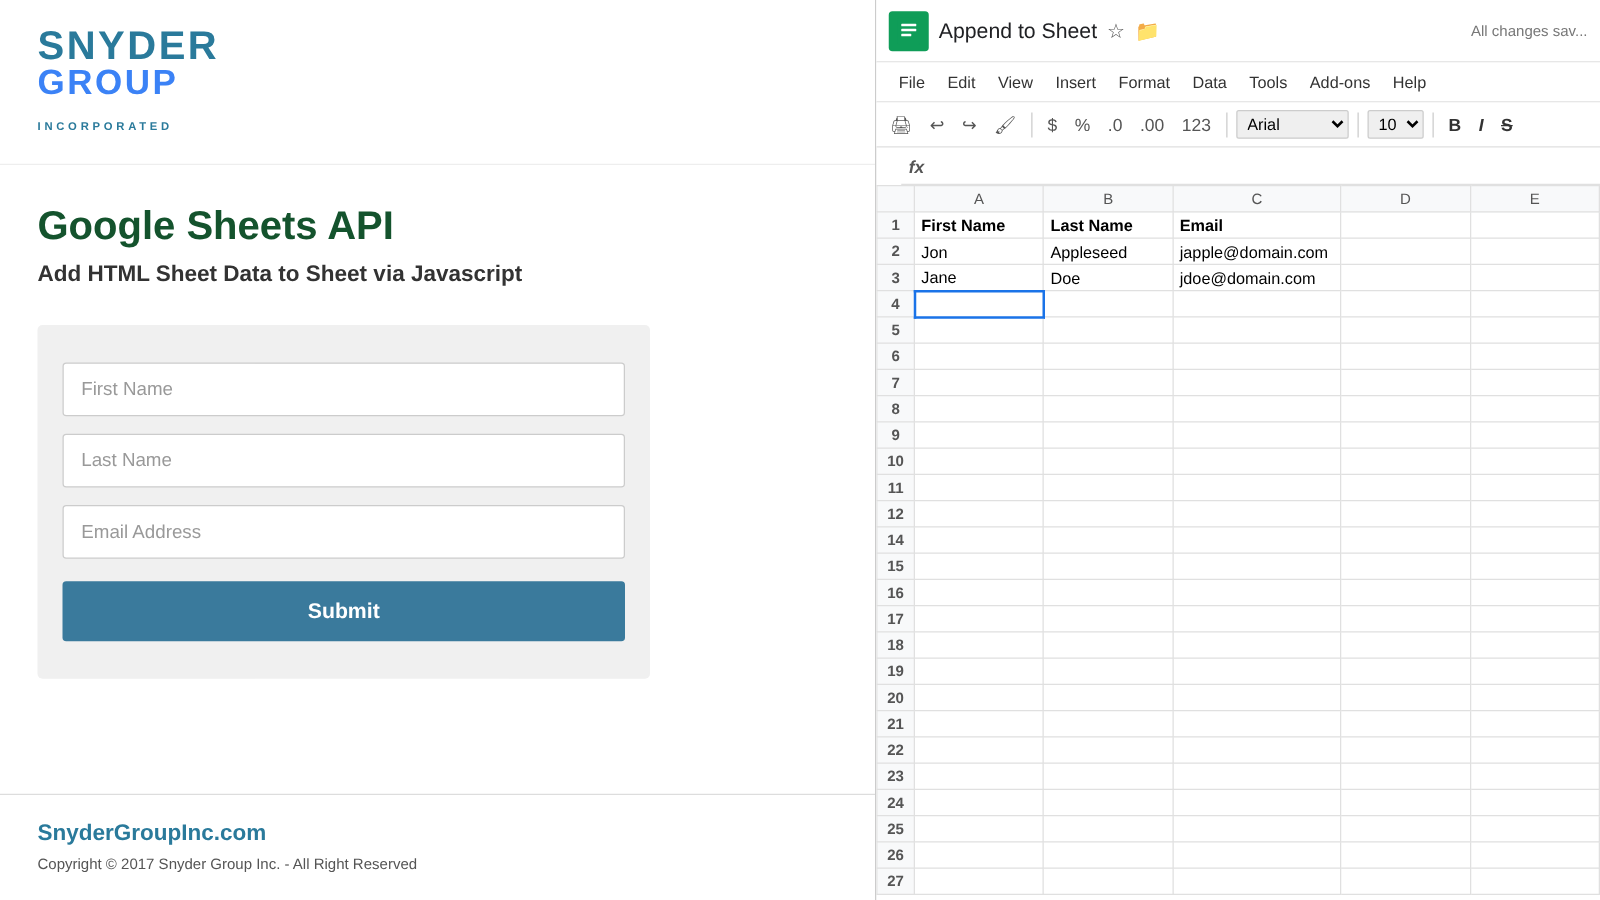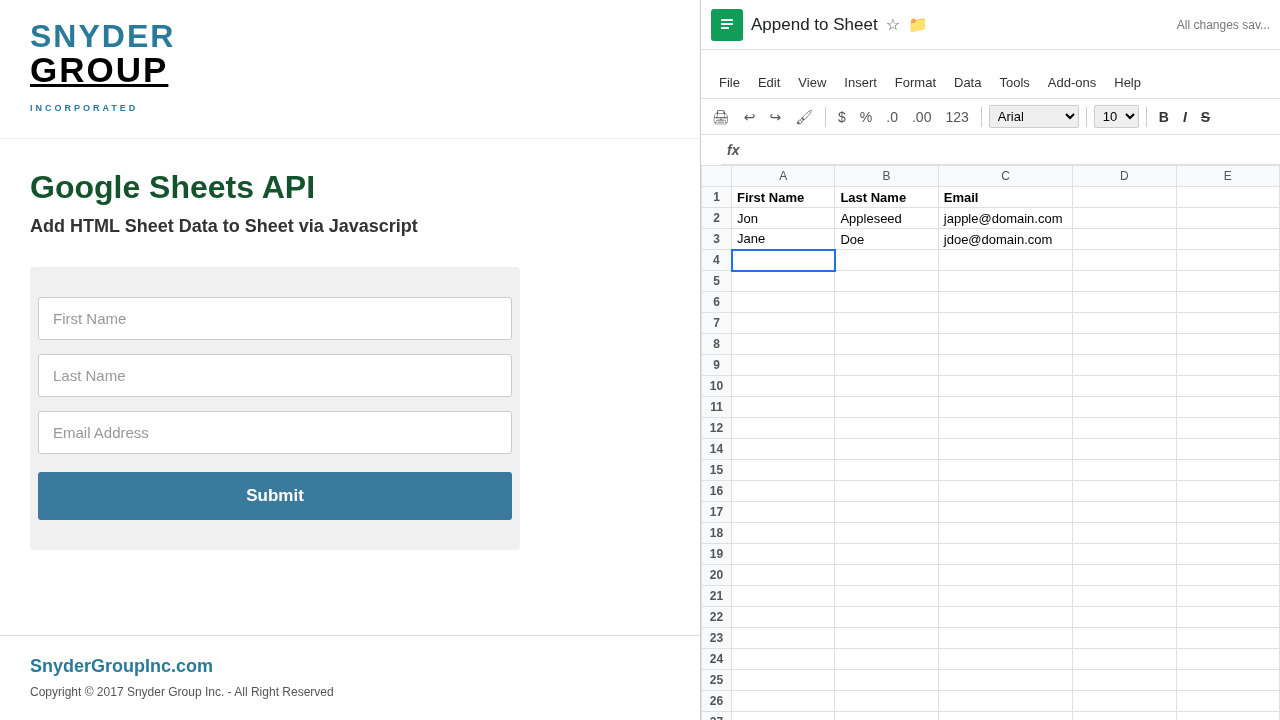--- a/index.html
+++ b/index.html
@@ -59,21 +59,21 @@
       font-size: 18px;
       font-weight: bold;
       color: #333;
       margin-bottom: 30px;
     }
 
     
     #form-card {
       background: #f0f0f0;
       border-radius: 4px;
-      padding: 30px 8px;
+      padding: 30px 20px;
       max-width: 490px;
     }
 
     #form-card input[type="text"],
     #form-card input[type="email"] {
       width: 100%;
       padding: 12px 14px;
       border: 1px solid #ccc;
       border-radius: 3px;
       font-size: 15px;
@@ -183,21 +183,20 @@
 
     
     #sheets-menubar {
       display: flex;
       align-items: center;
       padding: 2px 10px;
       background: #fff;
       border-bottom: 1px solid #e0e0e0;
       gap: 2px;
       height: 32px;
-      margin-top: 17px;
     }
 
     .menu-item {
       padding: 3px 8px;
       font-size: 13px;
       color: #333;
       cursor: pointer;
       border-radius: 3px;
     }
 
@@ -353,21 +352,21 @@
       color: #333;
     }
   </style>
 </head>
 <body>
 
 <div id="left-panel">
   <div id="logo-area">
     <div id="logo-text">
       <span style="font-size:32px; font-weight:900; line-height:1; display:block; color:#2a7a9b; letter-spacing:2px;">Snyder</span>
-      <span style="font-size:35px; font-weight:900; line-height:1; display:block; color:#000000; letter-spacing:2px;text-decoration:underline;">Group</span>
+      <span style="font-size:28px; font-weight:900; line-height:1; display:block; color:#3b82f6; letter-spacing:2px;">Group</span>
       <span id="logo-sub" style="font-size:9px; letter-spacing:3px; color:#2a7a9b; text-transform:uppercase;">INCORPORATED</span>
     </div>
   </div>
 
   <div id="main-content">
     <h1 id="page-title">Google Sheets API</h1>
     <h2 id="page-subtitle" style="font-size:18px; font-weight:bold; color:#333; margin-bottom:30px;">Add HTML Sheet Data to Sheet via Javascript</h2>
 
     <div id="form-card">
       <input type="text" id="first-name-input" placeholder="First Name" style="">

